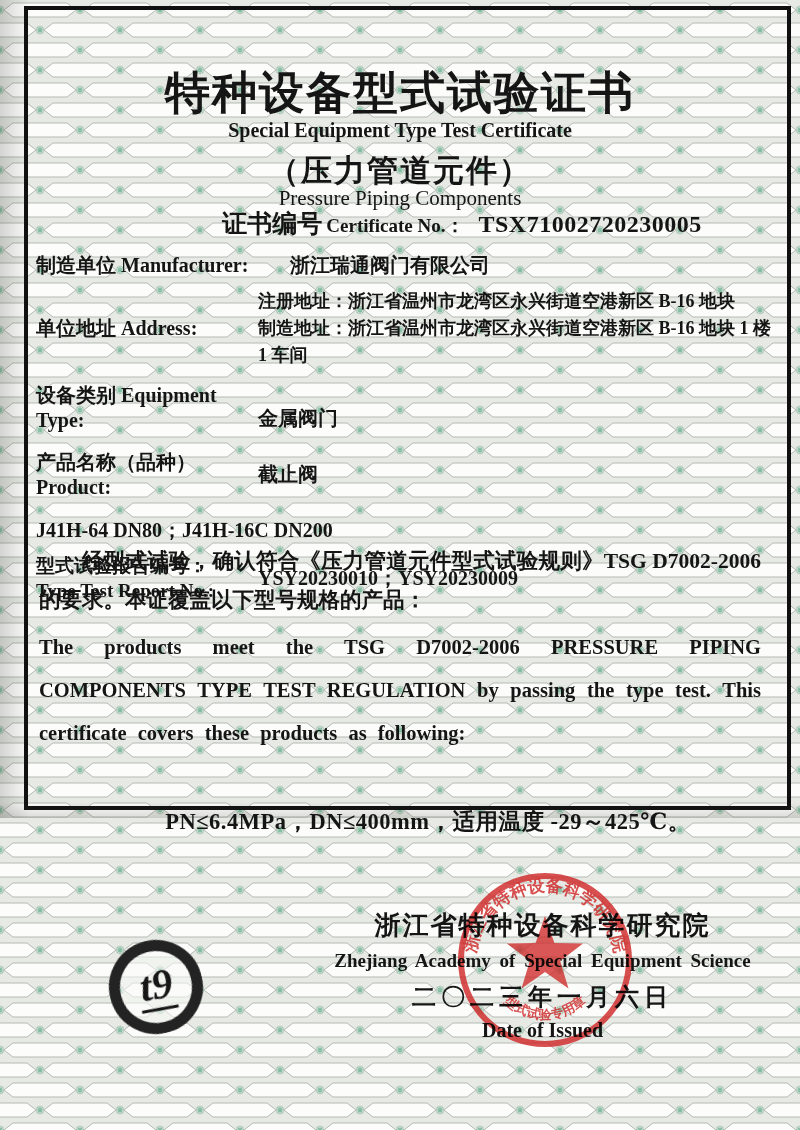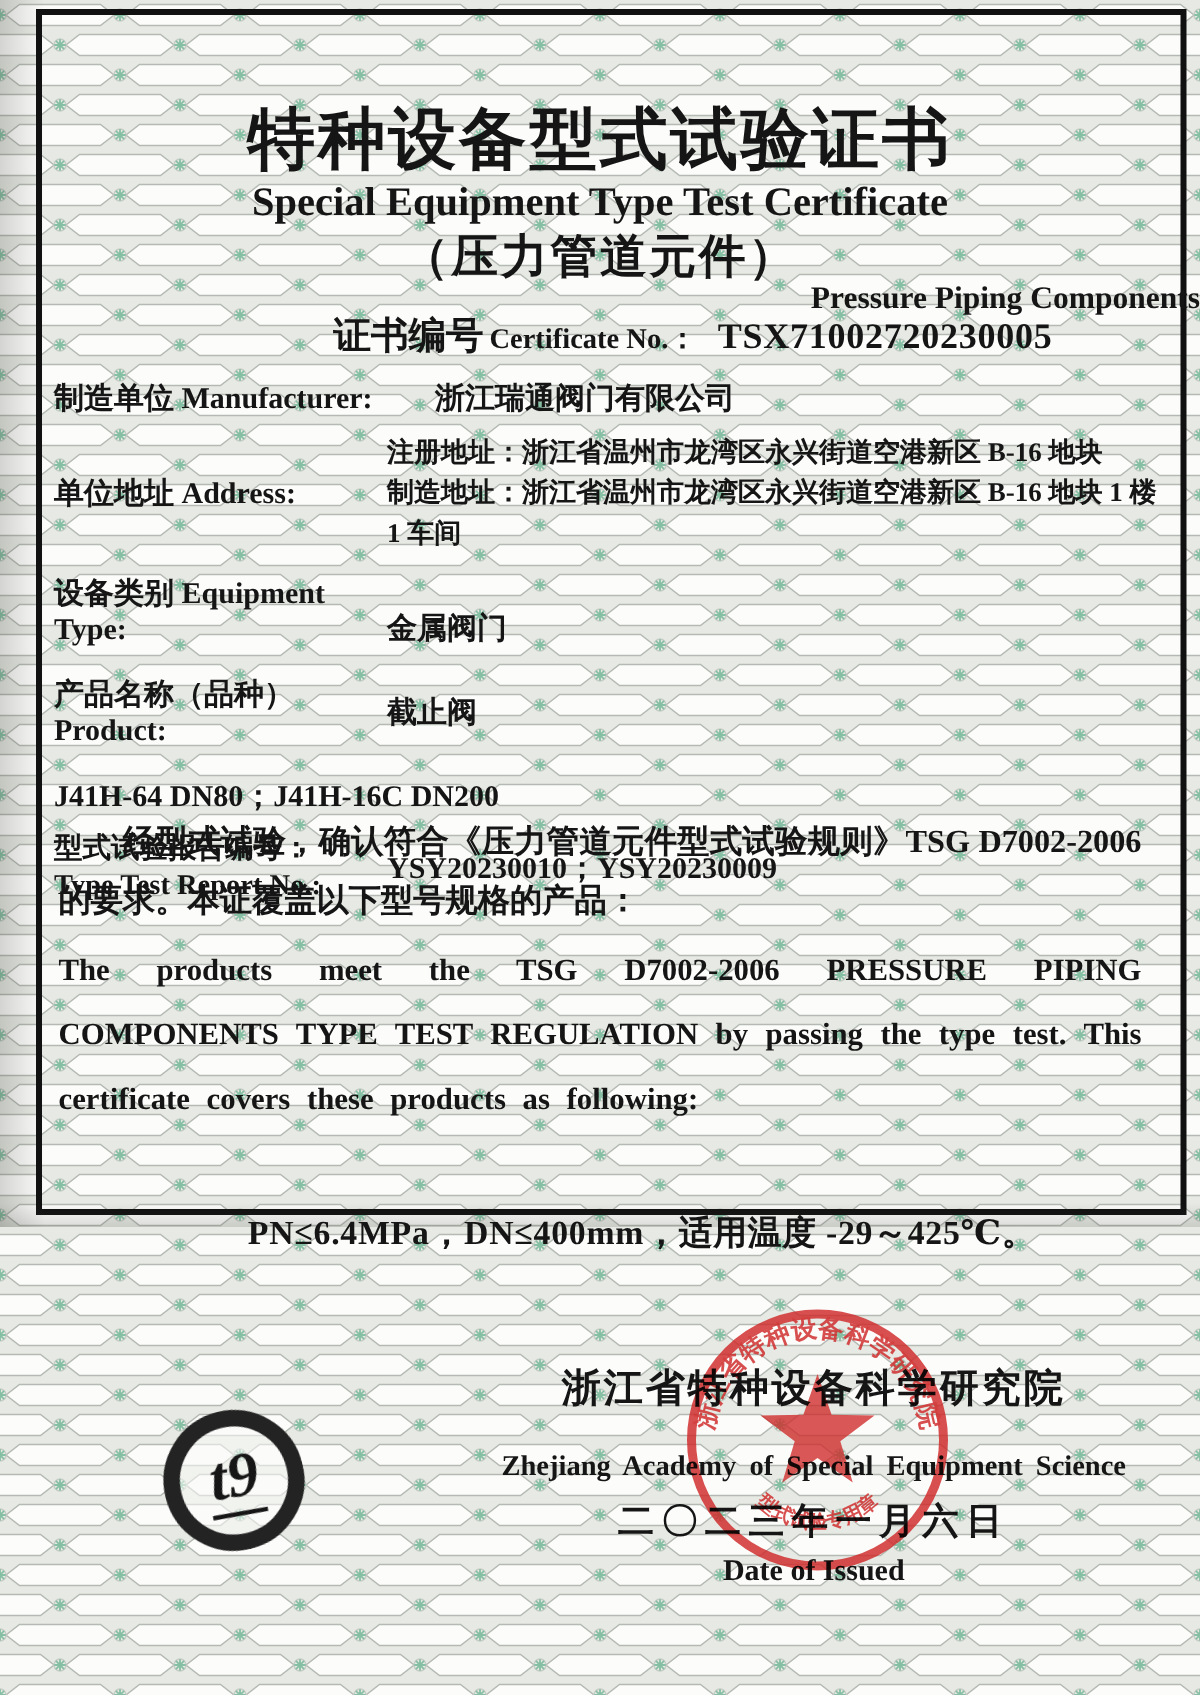--- a/index.html
+++ b/index.html
@@ -27,25 +27,25 @@
     position:absolute;left:0;bottom:0;right:0;height:16px;z-index:2;
     background:linear-gradient(to top, rgba(70,70,64,.18), rgba(70,70,64,0));
     pointer-events:none;
   }
   .content{position:absolute;inset:0;z-index:3;}
 
   
   .title-zh{position:absolute;top:63px;left:0;right:0;text-align:center;
     font-size:45px;font-weight:bold;letter-spacing:2px;}
   .title-en{position:absolute;top:119px;left:0;right:0;text-align:center;
-    font-size:27px;font-weight:bold;}
+    font-size:20px;font-weight:bold;}
   .paren-zh{position:absolute;top:150px;left:0;right:0;text-align:center;
     font-size:31px;font-weight:bold;letter-spacing:2px;}
-  .paren-en{position:absolute;top:186px;left:0;right:0;text-align:right;
-    font-size:21px;font-weight:bold;}
+  .paren-en{position:absolute;top:186px;left:0;right:0;text-align:center;
+    font-size:21px;font-weight:normal;}
   .certno-line{position:absolute;top:207px;left:0;right:0;text-align:center;
     transform:translateX(62px);white-space:nowrap;}
   .certno-zh{font-size:25px;font-weight:bold;text-align:center;}
   .certno-en{font-size:19px;font-weight:bold;}
   .certno-val{font-size:24px;font-weight:bold;margin-left:10px;letter-spacing:.5px;}
 
   
   .fields{position:absolute;top:252px;left:36px;right:24px;}
   .frow{display:flex;align-items:center;}
   .flabel{width:222px;flex:none;font-size:20px;font-weight:bold;}
@@ -66,21 +66,21 @@
   .para-en{position:absolute;top:626px;left:39px;right:39px;
     font-size:20.5px;font-weight:bold;line-height:43px;
     text-align:justify;word-spacing:6px;}
   .spec-line{position:absolute;top:806px;left:0;right:0;text-align:center;
     transform:translateX(28px);
     font-size:22.5px;font-weight:bold;letter-spacing:.5px;}
 
   
   .issuer{position:absolute;top:908px;left:305px;width:475px;text-align:center;}
   .issuer-zh{font-size:26px;font-weight:bold;letter-spacing:2px;}
-  .issuer-en{font-size:19px;font-weight:bold;margin-top:24px;word-spacing:4px;}
+  .issuer-en{font-size:19px;font-weight:bold;margin-top:7px;word-spacing:4px;}
   .issuer-date{font-size:24px;font-weight:bold;margin-top:9px;letter-spacing:5px;}
   .issuer-date-label{font-size:20px;font-weight:bold;margin-top:6px;}
 
   
   .seal{position:absolute;left:455px;top:870px;width:180px;height:180px;
     mix-blend-mode:multiply;opacity:.9;}
   
   .stamp{position:absolute;left:109px;top:940px;width:94px;height:94px;
     border-radius:50%;
     border:11px solid #232323;

